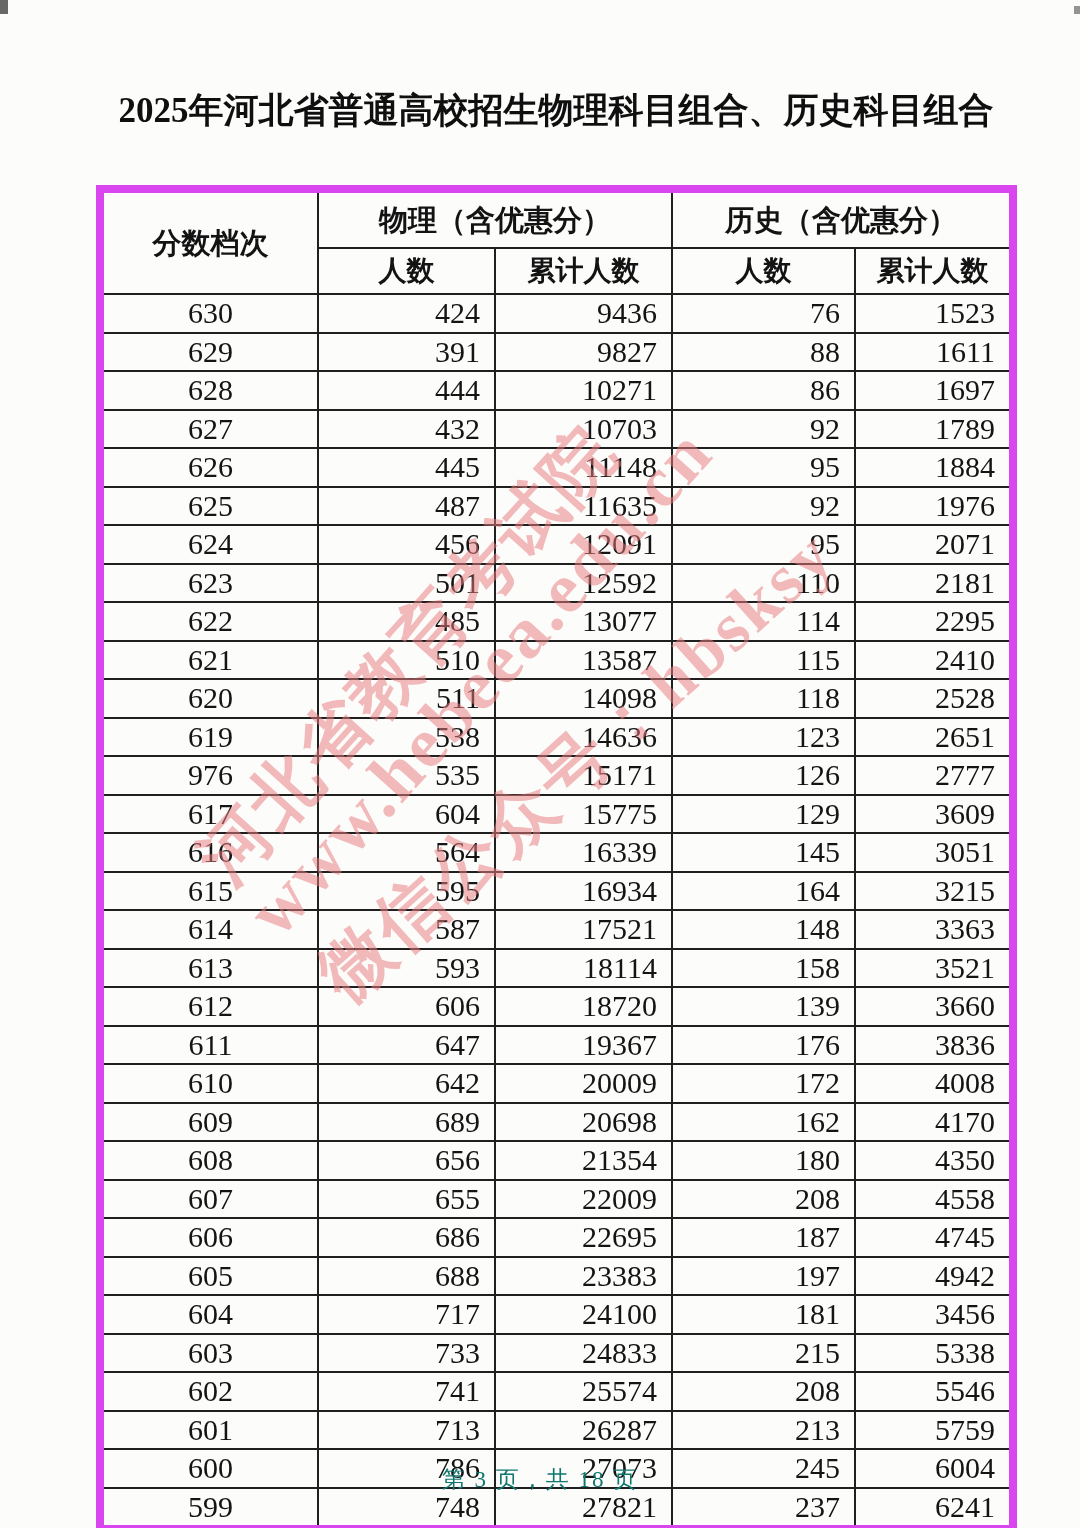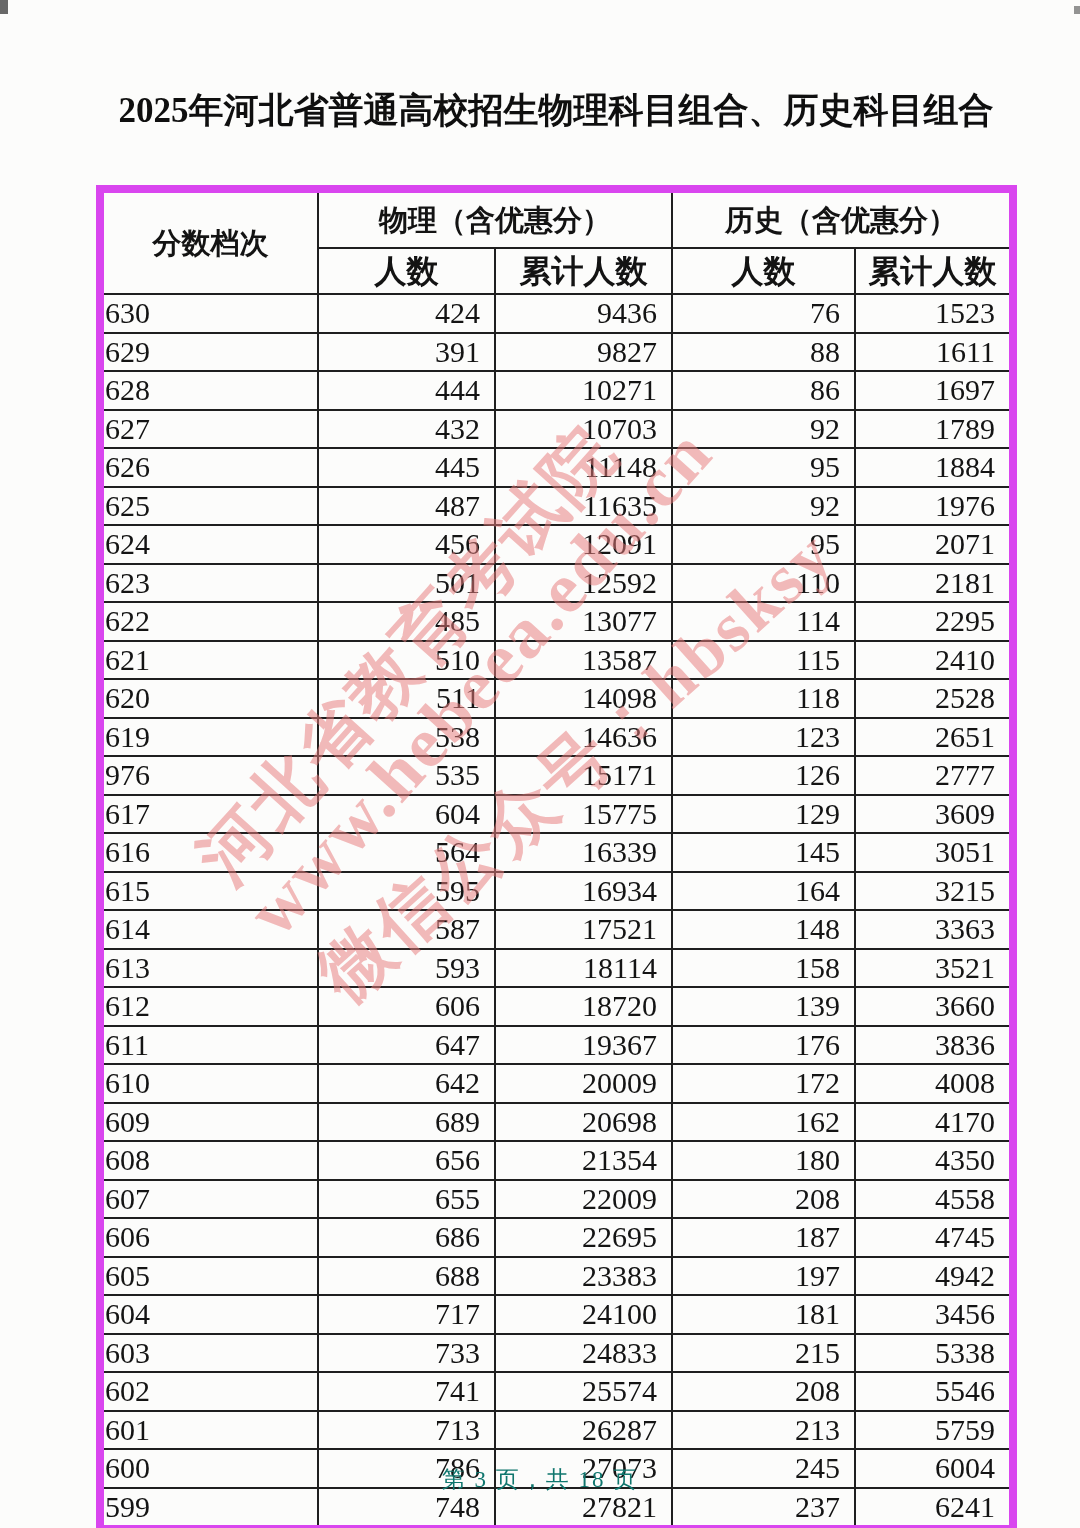--- a/index.html
+++ b/index.html
@@ -31,26 +31,26 @@
   .score-table th,.score-table td{
     border:2px solid #1f1f1f;
     overflow:hidden;
   }
   .score-table thead th{
     font-family:"Liberation Sans","DejaVu Sans",sans-serif;
     font-weight:700;text-align:center;color:#131313;
     font-size:29px;line-height:1;
   }
   .score-table thead tr.group-row th{height:52px;}
-  .score-table thead tr.sub-row th{height:42px;font-size:32px;}
+  .score-table thead tr.sub-row th{height:42px;font-size:28px;}
   .score-table tbody td{
     height:34.5px;line-height:34.5px;
     font-size:30px;color:#141414;
   }
-  .score-table tbody td.c-score{}
+  .score-table tbody td.c-score{text-align:center;}
   .score-table tbody td.c-num{text-align:right;padding-right:14px;}
 
   .footer{
     position:absolute;top:1464px;left:0;width:100%;
     text-align:center;
     font-size:23px;color:#0f766e;letter-spacing:2px;
     font-family:"Liberation Serif","DejaVu Serif",serif;
   }
 
   .watermark-layer{

